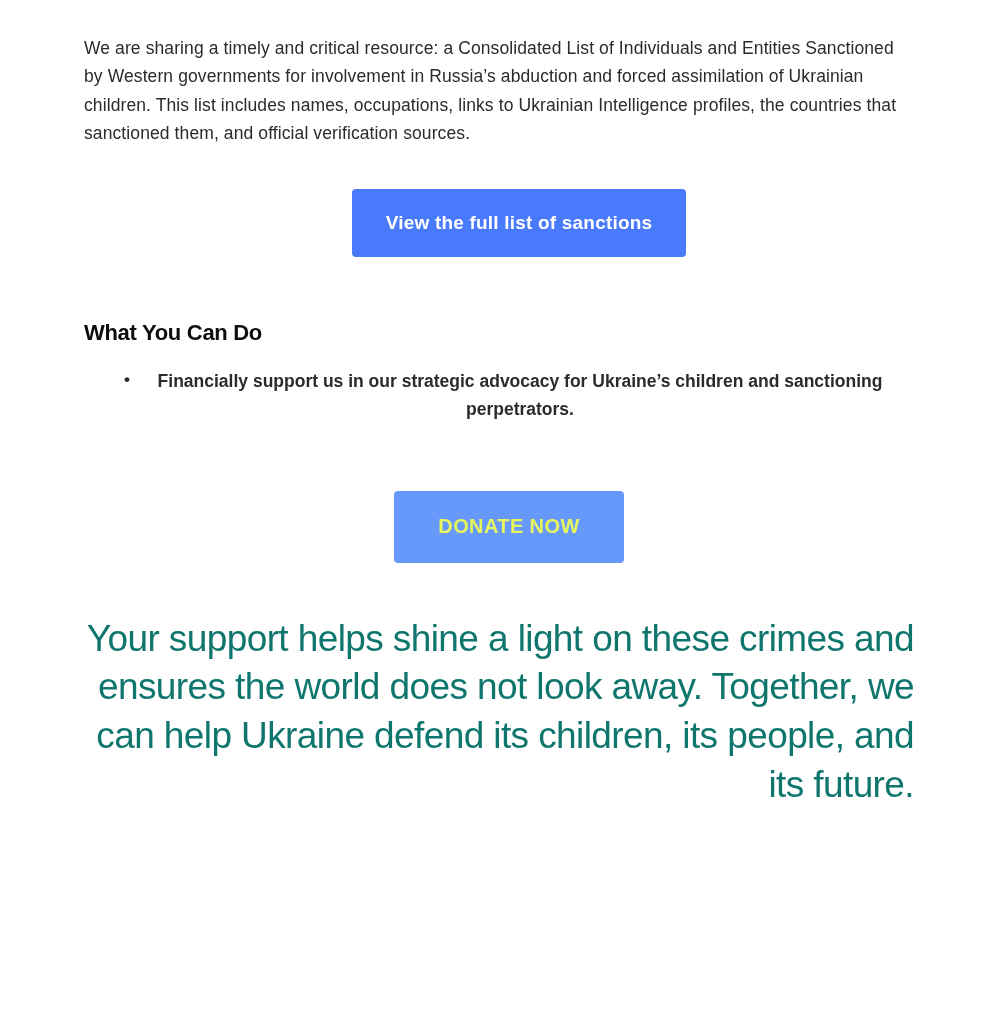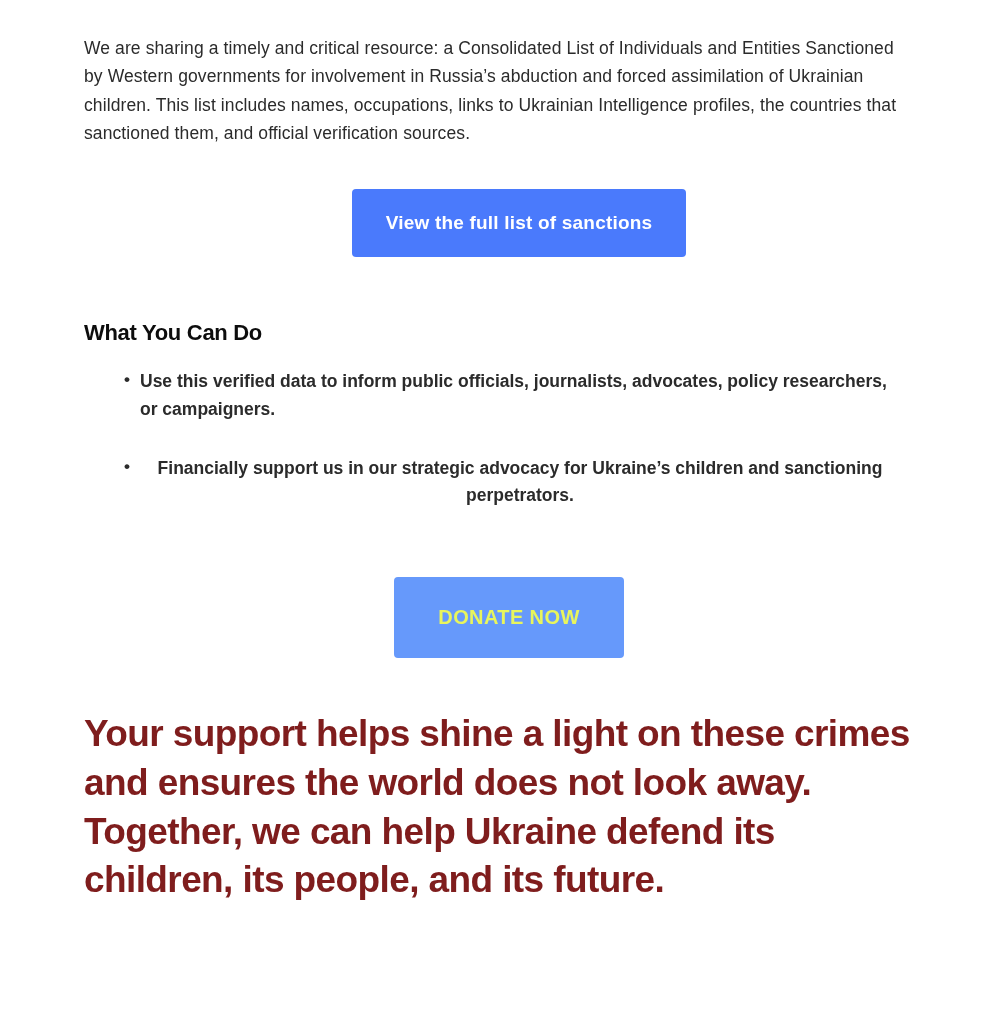--- a/index.html
+++ b/index.html
@@ -96,50 +96,50 @@
     align-items: center;
     justify-content: center;
     background: #6699fb;
     color: #e8f55c;
     font-size: 20px;
     font-weight: bold;
     letter-spacing: 0.4px;
     border: none;
     border-radius: 4px;
     padding: 0 30px;
-    height: 81px;
+    height: 72px;
     min-width: 230px;
     cursor: pointer;
     font-family: "Liberation Sans", sans-serif;
   }
   .closing {
     font-size: 37px;
-    font-weight: bold;
+    font-weight: normal;
     line-height: 1.32;
     letter-spacing: -0.6px;
-    color: #7f1d1d;
+    color: #0f766e;
     margin: 52px 0 0 0;
     max-width: 830px;
+    text-align: right;
   }
 </style>
 </head>
 <body>
 
 <div class="page">
 
   <p class="intro">We are sharing a timely and critical resource: a Consolidated List of Individuals and Entities Sanctioned by Western governments for involvement in Russia’s abduction and forced assimilation of Ukrainian children. This list includes names, occupations, links to Ukrainian Intelligence profiles, the countries that sanctioned them, and official verification sources.</p>
 
   <div class="cta-row">
     <button class="btn-primary">View the full list of sanctions</button>
   </div>
 
   <h2 class="section-title">What You Can Do</h2>
 
   <ul class="do-list">
-    <li>Use this verified data to inform public officials, journalists, advocates, policy researchers, or campaigners.</li>
     <li>Financially support us in our strategic advocacy for Ukraine’s children and sanctioning perpetrators.</li>
   </ul>
 
   <div class="donate-row">
     <button class="btn-donate">DONATE NOW</button>
   </div>
 
   <p class="closing">Your support helps shine a light on these crimes and ensures the world does not look away. Together, we can help Ukraine defend its children, its people, and its future.</p>
 
 </div>

